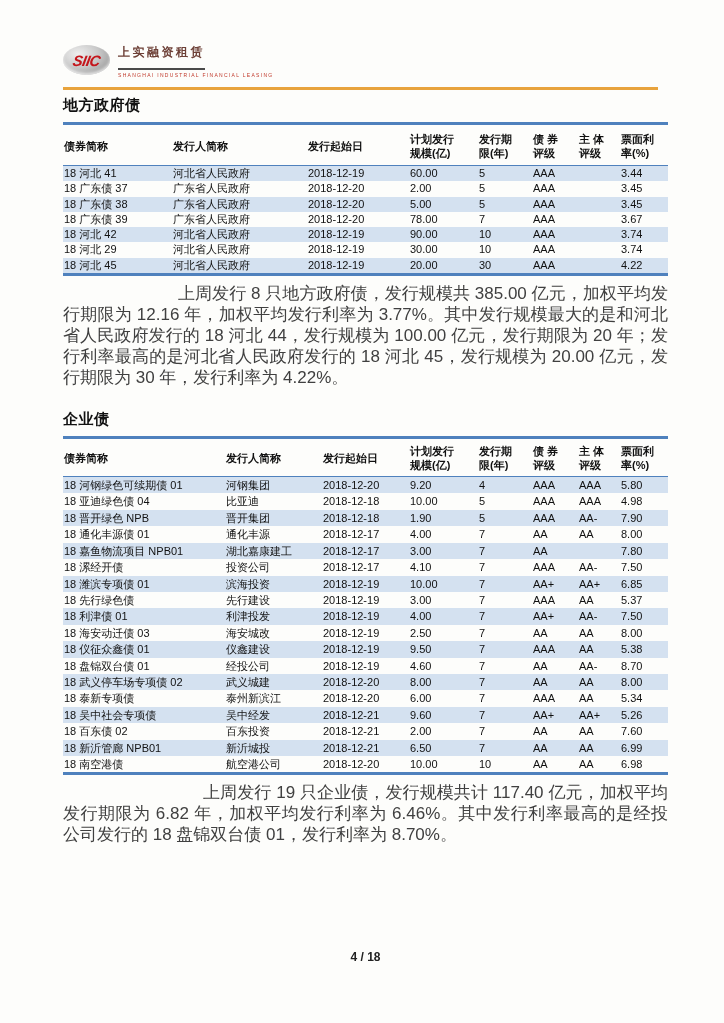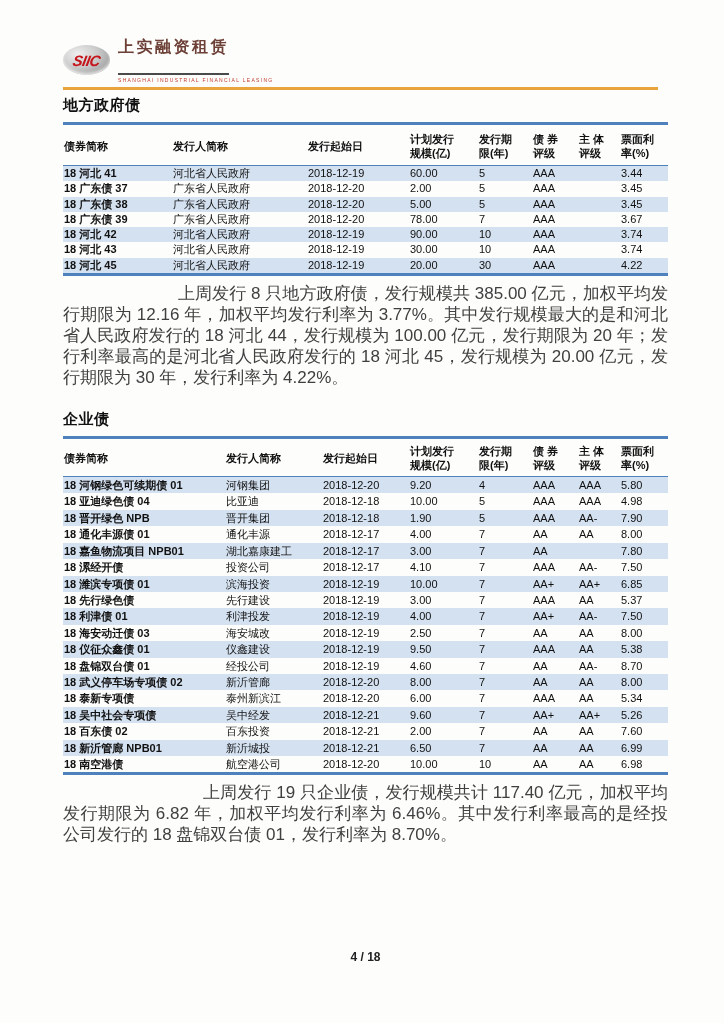--- a/index.html
+++ b/index.html
@@ -18,22 +18,22 @@
     width:47px; height:30px; border-radius:50%; flex:0 0 auto;
     background:radial-gradient(ellipse at 32% 30%, #efefef 0%, #c9c9c9 45%, #9d9d9d 80%, #bfbfbf 100%);
     display:flex; align-items:center; justify-content:center;
     box-shadow:inset 0 -2px 3px rgba(255,255,255,.7);
   }
   .siic-text {
     color:#c4161c; font-weight:bold; font-style:italic; font-size:15px;
     transform:skewX(-10deg); letter-spacing:-.5px;
   }
   .brand-cn {
-    font-size:16px; font-weight:bold; color:#6d4037; letter-spacing:2.5px;
-    border-bottom:2px solid #4a4a4a; padding-bottom:15px; display:inline-block;
+    font-size:12px; font-weight:bold; color:#6d4037; letter-spacing:2.5px;
+    border-bottom:2px solid #4a4a4a; padding-bottom:7px; display:inline-block;
   }
   .brand-en { font-size:5px; color:#c0392b; letter-spacing:1.3px; margin-top:2px; white-space:nowrap; }
 
   .gold-rule { width:595px; height:3px; background:#e8a33c; margin-top:7px; }
 
   h1.section-title { font-size:15px; font-weight:bold; color:#111; margin:6px 0 7px; letter-spacing:.5px; }
   h1.second { margin-top:22px; }
 
   
   table.bond-table {
@@ -45,21 +45,21 @@
     line-height:14px; white-space:pre-line; padding:5px 1px 4px 1px;
     border-bottom:1px solid #4f81bd; color:#111;
   }
   table.t1 thead th { padding:7px 1px 5px 1px; }
   table.bond-table tbody td {
     font-size:11px; padding:0 1px; color:#111; overflow:hidden; white-space:nowrap;
   }
   table.t1 tbody td { line-height:15.3px; }
   table.t2 tbody td { line-height:16.4px; }
   table.bond-table tbody tr:nth-child(odd) { background:#d4e1f0; }
-  table.bond-table tbody td.c0 { font-weight:bold; }
+  table.bond-table tbody td.c0 { font-weight:normal; }
 
   
   .body-text {
     width:605px; font-size:17px; line-height:21px; text-align:justify;
     margin-top:7px; color:#404040;
   }
   .indent-1 { text-indent:115px; }
   .indent-2 { text-indent:140px; }
 
   .page-footer {
@@ -159,21 +159,21 @@
             <td class="c0">18 河北 42</td>
             <td class="c1">河北省人民政府</td>
             <td class="c2">2018-12-19</td>
             <td class="c3">90.00</td>
             <td class="c4">10</td>
             <td class="c5">AAA</td>
             <td class="c6"></td>
             <td class="c7">3.74</td>
           </tr>
           <tr>
-            <td class="c0">18 河北 43</td>
+            <td class="c0">18 河北 29</td>
             <td class="c1">河北省人民政府</td>
             <td class="c2">2018-12-19</td>
             <td class="c3">30.00</td>
             <td class="c4">10</td>
             <td class="c5">AAA</td>
             <td class="c6"></td>
             <td class="c7">3.74</td>
           </tr>
           <tr>
             <td class="c0">18 河北 45</td>
@@ -336,21 +336,21 @@
             <td class="c1">经投公司</td>
             <td class="c2">2018-12-19</td>
             <td class="c3">4.60</td>
             <td class="c4">7</td>
             <td class="c5">AA</td>
             <td class="c6">AA-</td>
             <td class="c7">8.70</td>
           </tr>
           <tr>
             <td class="c0">18 武义停车场专项债 02</td>
-            <td class="c1">新沂管廊</td>
+            <td class="c1">武义城建</td>
             <td class="c2">2018-12-20</td>
             <td class="c3">8.00</td>
             <td class="c4">7</td>
             <td class="c5">AA</td>
             <td class="c6">AA</td>
             <td class="c7">8.00</td>
           </tr>
           <tr>
             <td class="c0">18 泰新专项债</td>
             <td class="c1">泰州新滨江</td>

